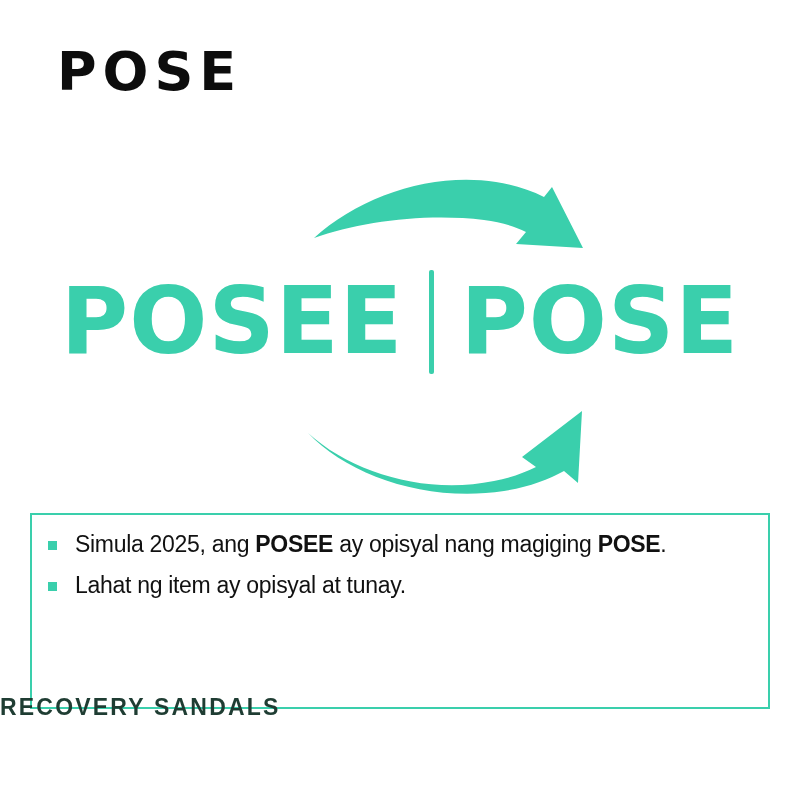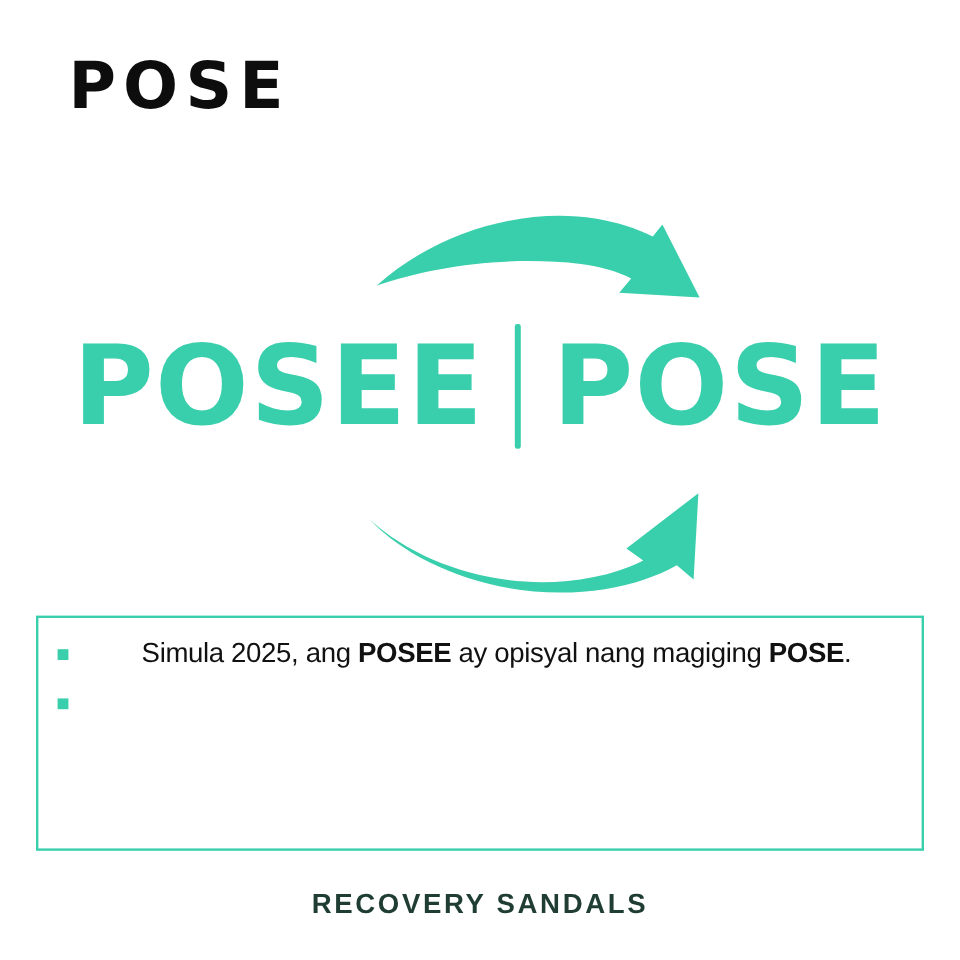--- a/index.html
+++ b/index.html
@@ -62,21 +62,20 @@
     left:30px; top:513px;
     width:740px; height:196px;
     border:2px solid #3ACFAC;
     background:#ffffff;
     padding:14px 18px 10px 16px;
   }
   .bullet-row {
     display:flex;
     align-items:flex-start;
     margin-bottom:9px;
-    gap:43px;
   }
   .bullet-marker {
     width:9px; height:9px;
     background:#3ACFAC;
     flex:0 0 9px;
     margin-top:12px;
     margin-right:18px;
   }
   .bullet-text {
     font-family:"Liberation Sans", sans-serif;
@@ -84,23 +83,23 @@
     font-stretch:condensed;
     color:#111111;
     line-height:1.38;
     letter-spacing:-0.3px;
   }
   .bullet-text b { font-weight:700; }
 
   
   #footer-tagline {
     position:absolute;
-    left:0; top:740px;
+    left:0; top:694px;
     width:800px;
-    text-align:center;
+    text-align:left;
     font-family:"Liberation Sans", sans-serif;
     font-size:23px;
     font-weight:700;
     letter-spacing:2.2px;
     color:#1F3D33;
   }
 </style>
 </head>
 <body>
 
@@ -123,16 +122,17 @@
   </div>
 </div>
 
 <div id="info-box">
   <div class="bullet-row">
     <span class="bullet-marker"></span>
     <span class="bullet-text"><span> Simula 2025, ang </span><b>POSEE</b><span>  ay opisyal nang magiging </span><b>POSE</b><span>.</span></span>
   </div>
   <div class="bullet-row">
     <span class="bullet-marker"></span>
+    <span class="bullet-text"><span> Lahat ng item ay opisyal at tunay.</span></span>
   </div>
 </div>
 
 <div id="footer-tagline">RECOVERY  SANDALS</div>
 
 </body></html>

